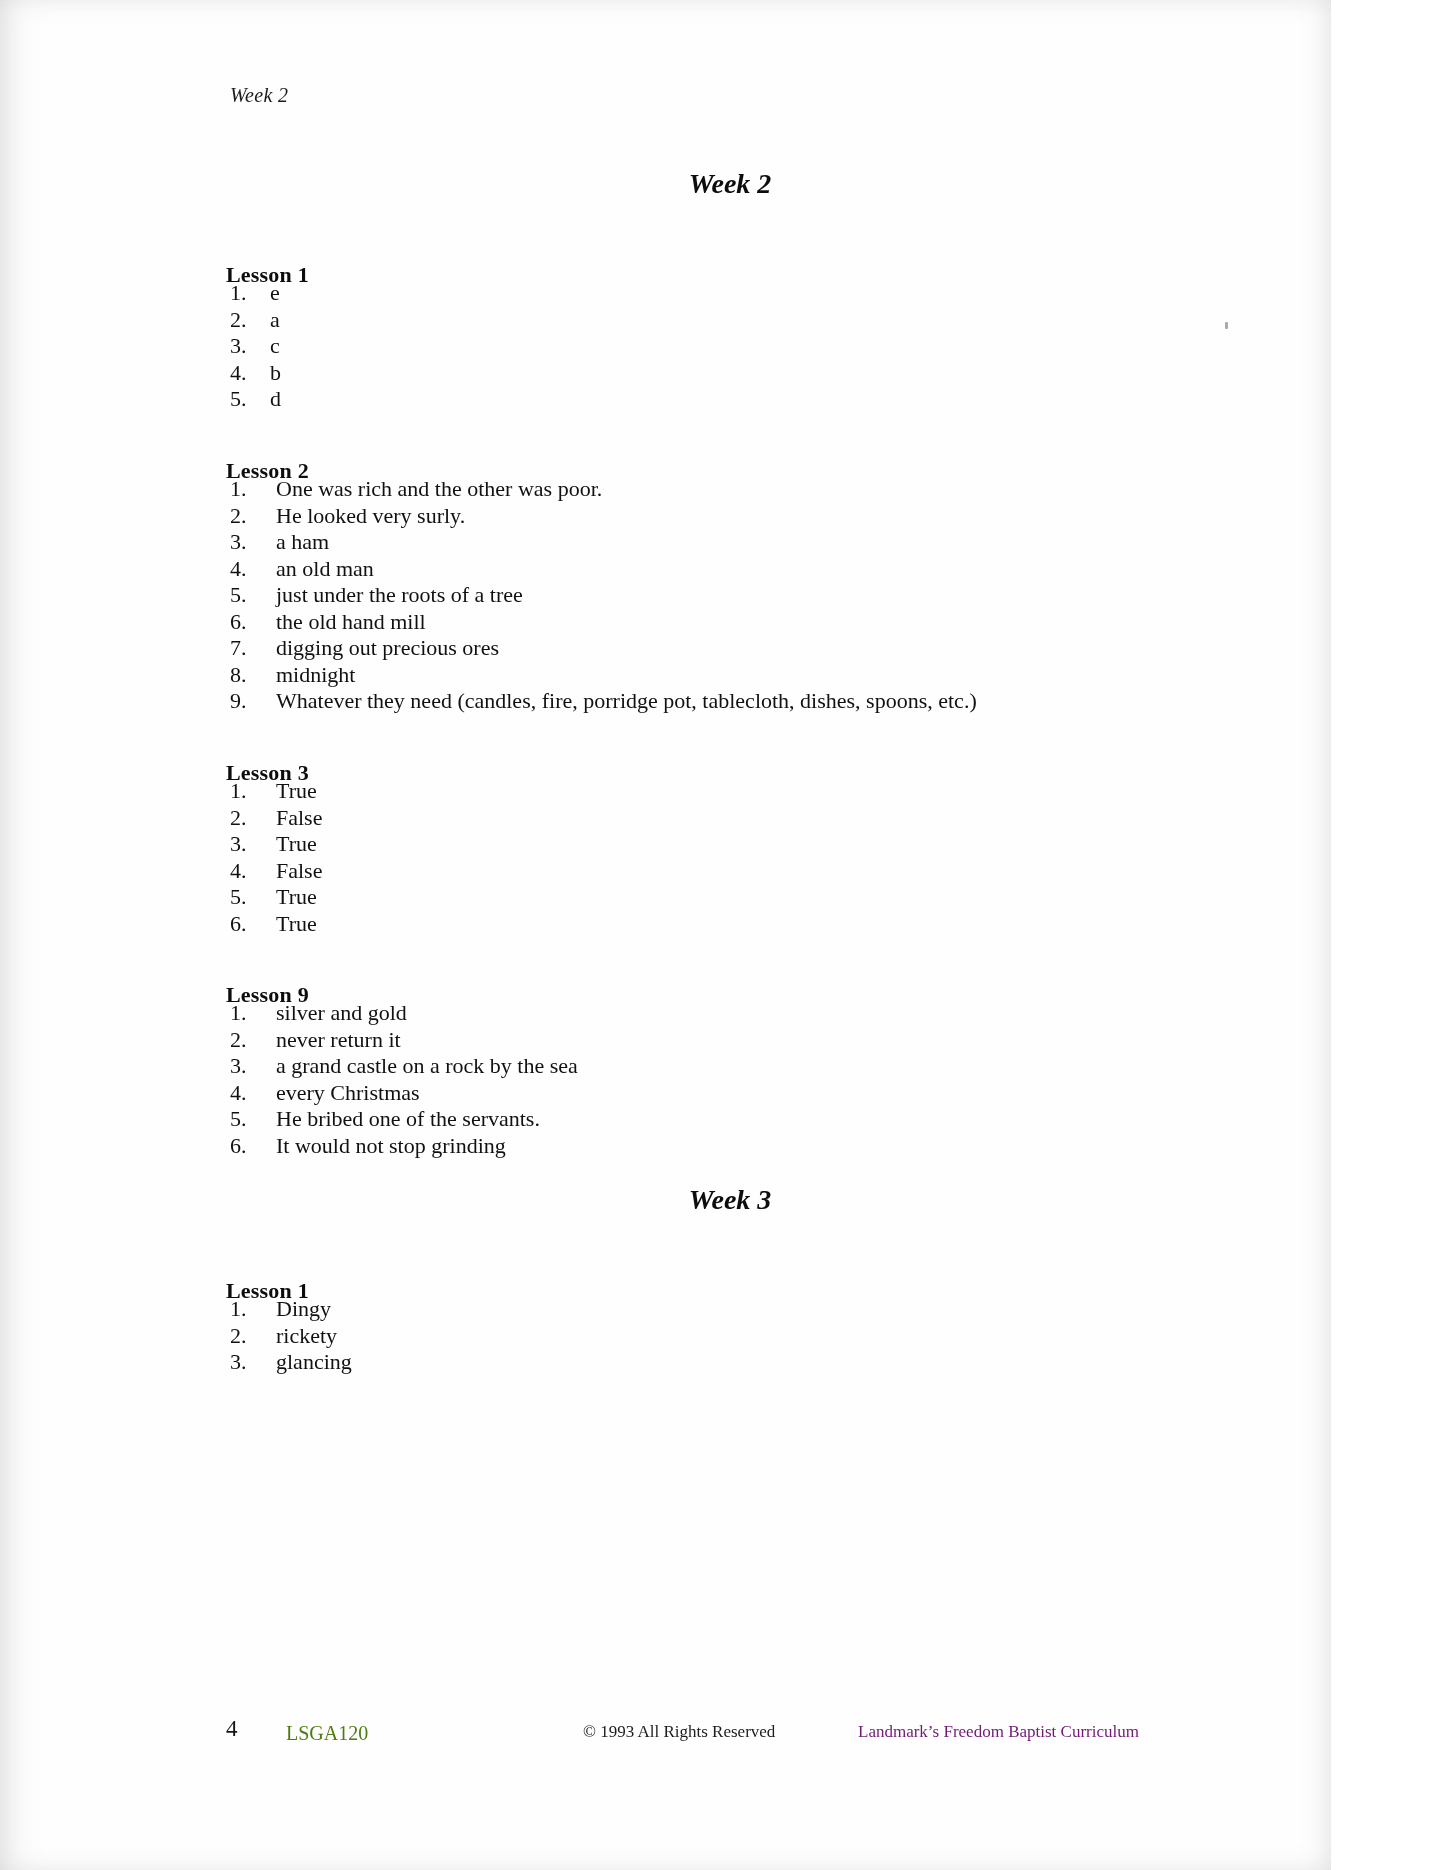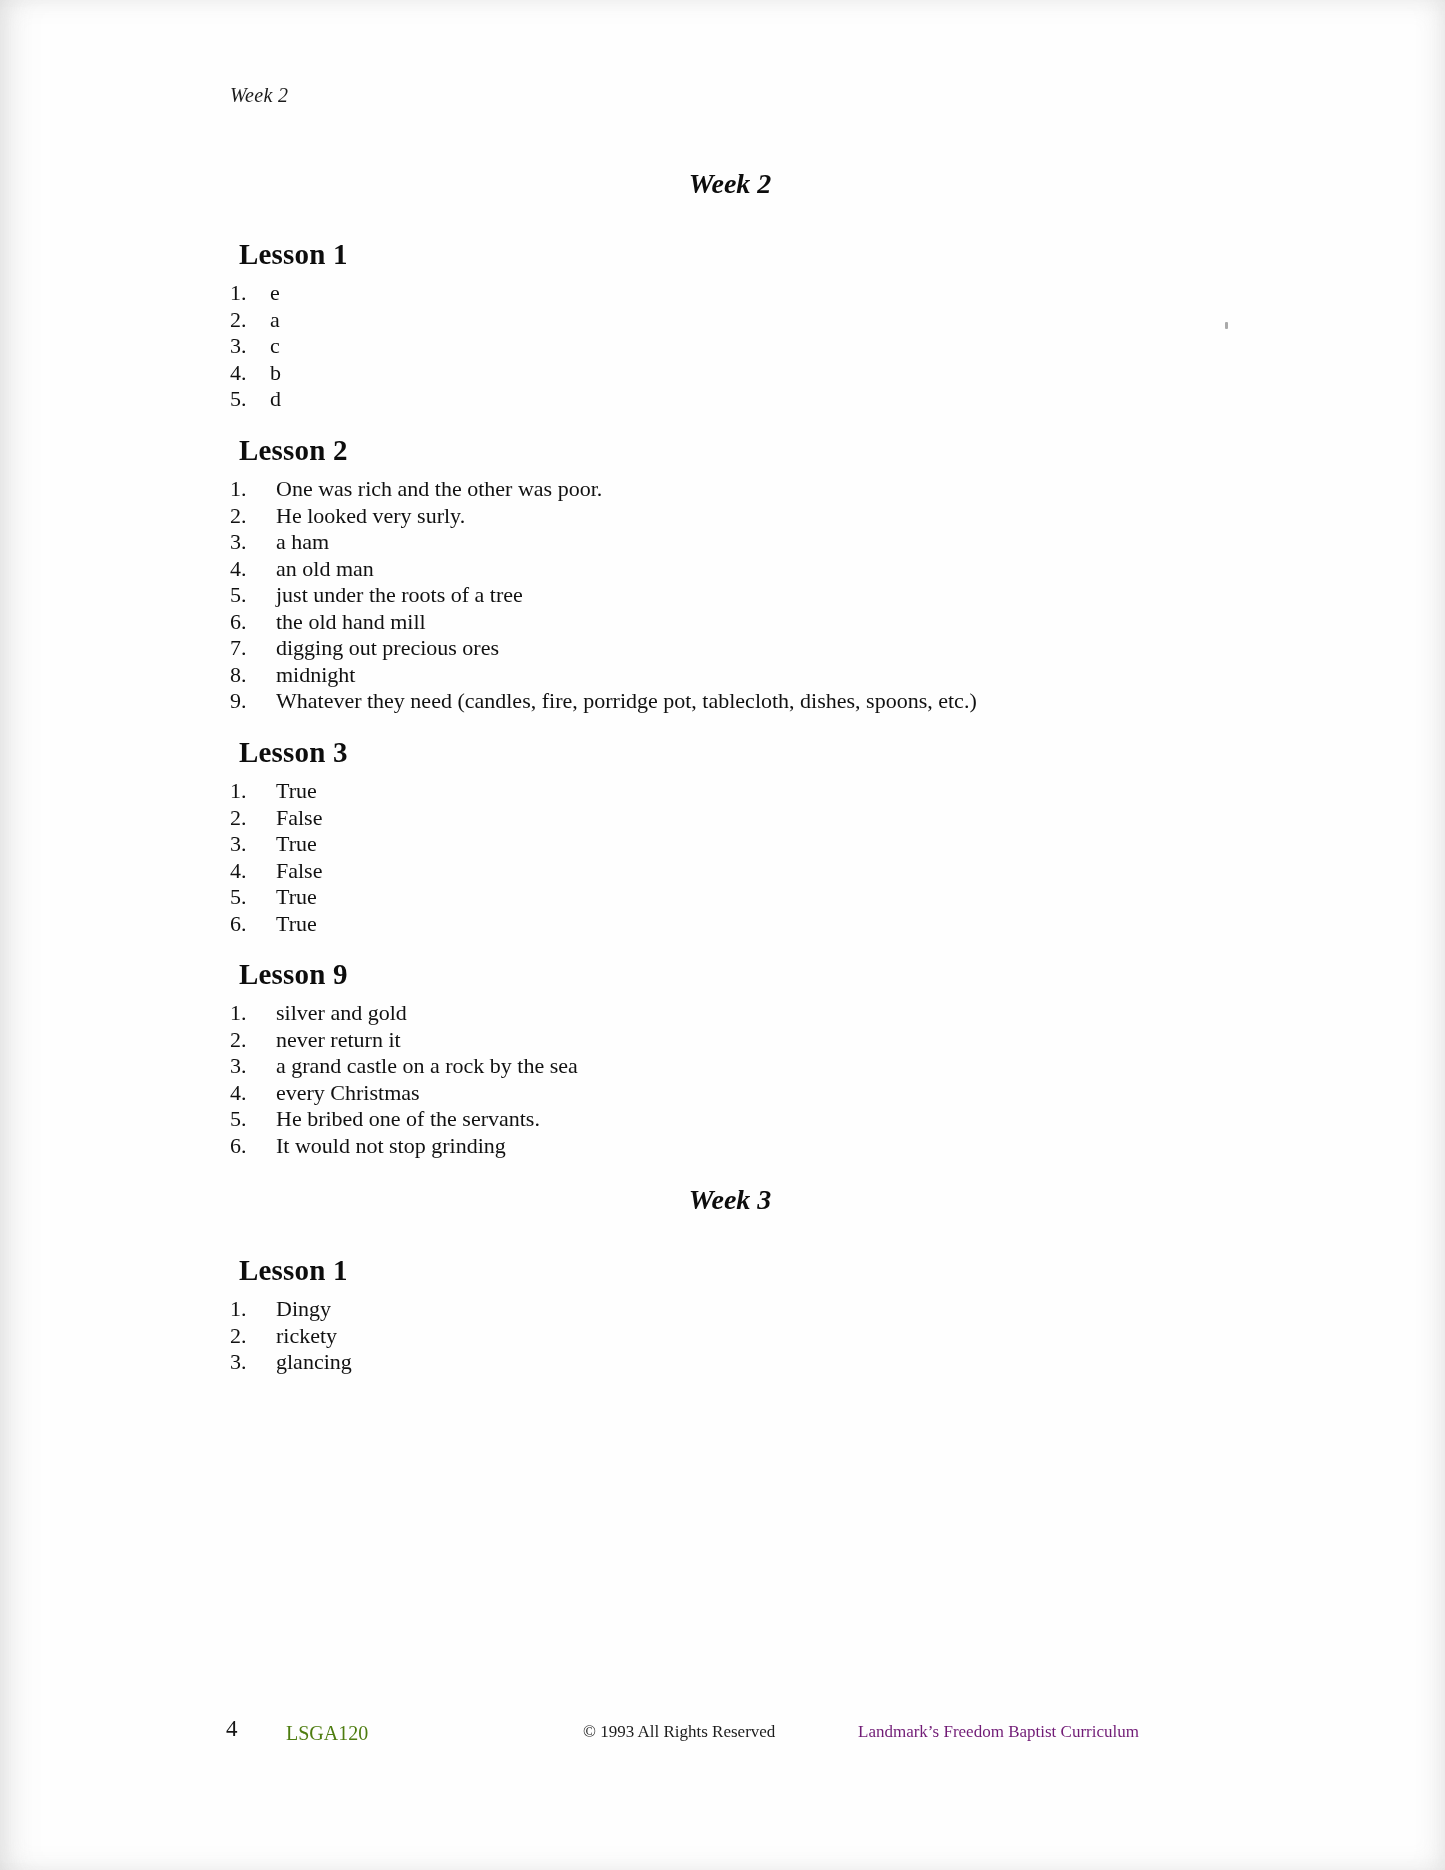--- a/index.html
+++ b/index.html
@@ -12,21 +12,21 @@
     height: 1870px;
     font-family: "Liberation Serif", "DejaVu Serif", serif;
     color: #000000;
     position: relative;
     overflow: hidden;
   }
   .page {
     position: absolute;
     left: 0;
     top: 0;
-    width: 1445px;
+    width: 1331px;
     height: 1870px;
     background: #fefefe;
   }
   
   .page::after {
     content: "";
     position: absolute;
     left: 0; top: 0; right: 0; bottom: 0;
     pointer-events: none;
     box-shadow: inset 0 0 26px rgba(140,140,140,0.16),
@@ -50,25 +50,26 @@
     font-weight: bold;
     font-style: italic;
     font-size: 28px;
     color: #0d0d0d;
   }
   .week-title.w2 { top: 168px; }
   .week-title.w3 { top: 1184px; font-family: Liberation Serif, serif; }
 
   .lesson-heading {
     position: absolute;
-    left: 239px;
+    left: 226px;
     font-weight: bold;
-    font-size: 29px;
+    font-size: 22px;
     color: #0d0d0d;
     letter-spacing: 0.2px;
+    margin-top: 24px;
   }
   .answers {
     position: absolute;
     left: 230px;
     margin: 0;
     padding: 0;
     list-style: none;
   }
   .answers li {
     display: flex;

